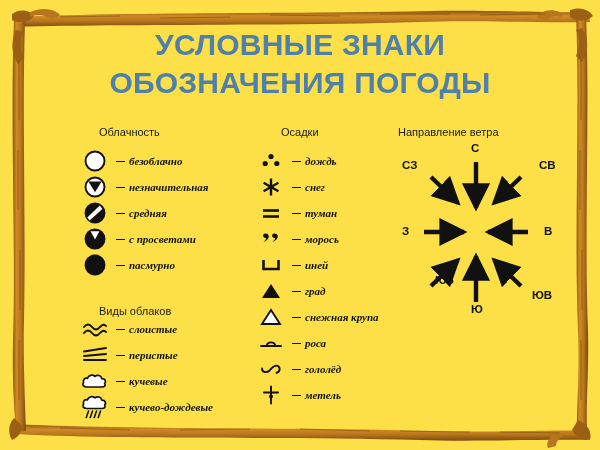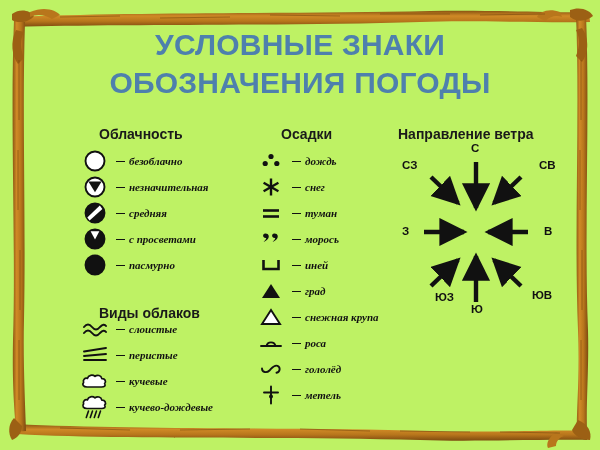--- a/index.html
+++ b/index.html
@@ -9,21 +9,21 @@
   body {
     width: 600px; height: 450px;
     font-family: "Liberation Sans", sans-serif;
     overflow: hidden;
     position: relative;
   }
   #poster {
     position: absolute;
     left: 0; top: 0;
     width: 600px; height: 450px;
-    background: #bef264;
+    background: #fde047;
   }
 
   
   .frame-svg {
     position: absolute;
     left: 0; top: 0;
     width: 600px; height: 450px;
     pointer-events: none;
   }
 
@@ -37,22 +37,22 @@
     font-weight: bold;
     font-size: 30px;
     line-height: 38px;
     letter-spacing: 0.2px;
   }
   .title .line2 { display: block; }
 
   
   .col-head {
     position: absolute;
-    font-size: 14px;
-    font-weight: bold;
+    font-size: 11px;
+    font-weight: normal;
     color: #1a1a1a;
     white-space: nowrap;
   }
   .legend {
     position: absolute;
   }
   .row {
     display: flex;
     align-items: center;
     height: 26px;
@@ -388,18 +388,18 @@
 
         <line x1="53" y1="31" x2="80" y2="57"></line>
       </g>
     </svg>
 
     <div class="comp-lbl" style="left:93px;  top:-4px;">С</div>
     <div class="comp-lbl" style="left:147px; top:13px;margin-left:14px;">СВ</div>
     <div class="comp-lbl" style="left:166px; top:79px;">В</div>
     <div class="comp-lbl" style="left:154px; top:143px;">ЮВ</div>
     <div class="comp-lbl" style="left:93px;  top:157px;">Ю</div>
-    <div class="comp-lbl" style="left:24px;  top:145px;padding-left:33px;">ЮЗ</div>
+    <div class="comp-lbl" style="left:24px;  top:128px;padding-left:33px;">ЮЗ</div>
     <div class="comp-lbl" style="left:24px;  top:79px;">З</div>
     <div class="comp-lbl" style="left:24px;  top:13px;">СЗ</div>
   </div>
 
 </div>
 
 </body></html>

